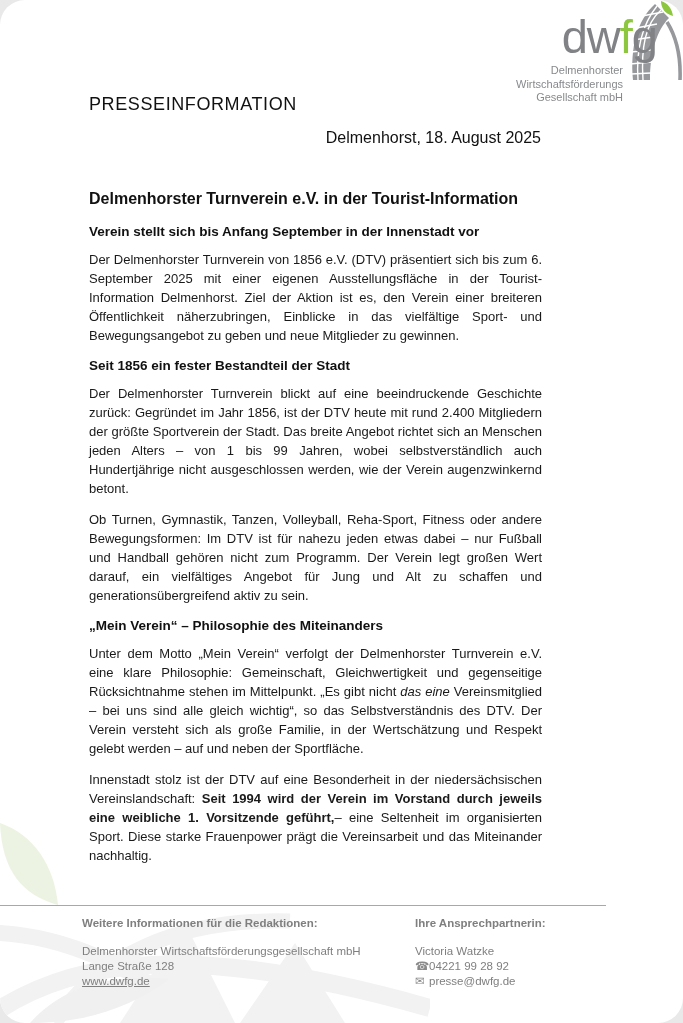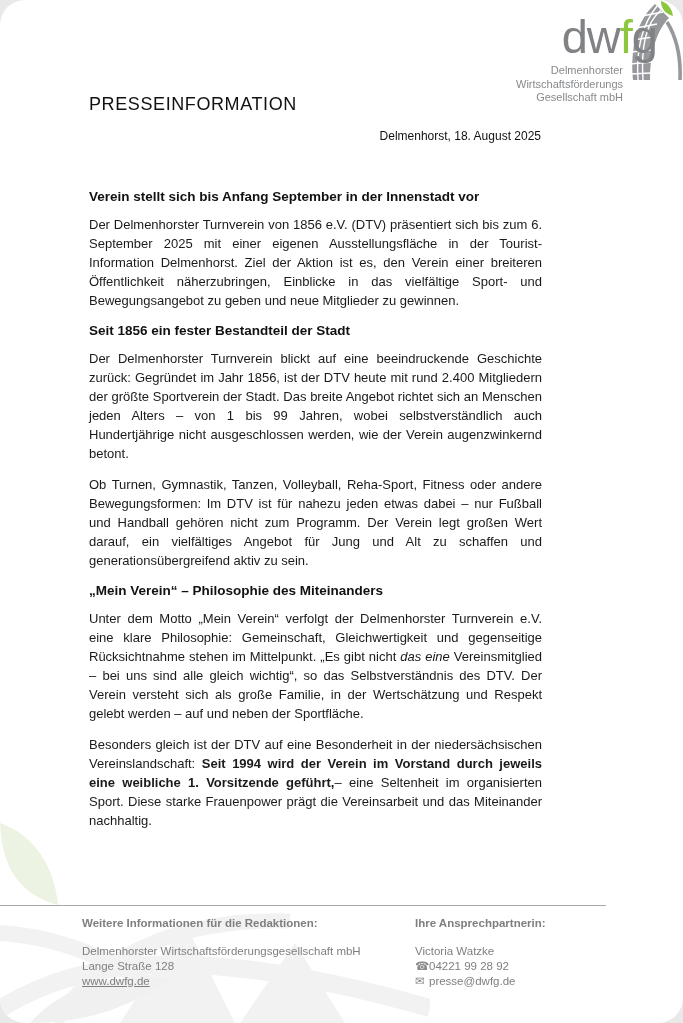--- a/index.html
+++ b/index.html
@@ -16,21 +16,21 @@
   .wm-bottom{position:absolute;left:0;bottom:0;width:430px;height:240px;z-index:0;}
   .logo-leaf{position:absolute;right:0;top:0;width:66px;height:82px;z-index:1;}
   
   .logo-block{position:absolute;top:14px;right:24px;text-align:right;z-index:2;}
   .logo-word{font-size:47px;line-height:46px;letter-spacing:-1px;color:#808285;font-weight:400;padding-right:2px;}
   .logo-word .accent{color:#8dc63f;}
   .logo-sub{padding-right:36px;margin-top:4px;}
   .logo-sub div{font-size:11px;line-height:13.5px;color:#87898c;}
   
   .kicker{position:absolute;left:89px;top:94px;font-size:18px;letter-spacing:.6px;color:#111;z-index:2;}
-  .dateline{position:absolute;left:89px;top:129px;width:452px;text-align:right;font-size:12px;color:#111;z-index:2;}
+  .dateline{position:absolute;left:89px;top:129px;width:452px;text-align:right;font-size:16px;color:#111;z-index:2;}
   
   .article{position:absolute;left:89px;top:188px;width:453px;z-index:2;}
   .article h1{font-size:16px;line-height:21px;font-weight:bold;margin:0 0 14px 0;color:#111;}
   .article h2{font-size:13.5px;line-height:17px;font-weight:bold;margin:0 0 10px 0;color:#111;}
   .article h3{font-size:13.5px;line-height:17px;font-weight:bold;margin:4px 0 10px 0;color:#111;}
   .article p{font-size:13px;line-height:19px;text-align:justify;margin:0 0 12px 0;color:#1a1a1a;}
   .article p .b{font-weight:bold;}
   .article p .i{font-style:italic;}
   
   .footer-rule{position:absolute;left:0;top:905px;width:606px;height:1px;background:#a8a8a8;z-index:2;}
@@ -71,31 +71,32 @@
       <div>Delmenhorster</div>
       <div>Wirtschaftsförderungs</div>
       <div>Gesellschaft mbH</div>
     </div>
   </div>
 
   <div class="kicker">PRESSEINFORMATION</div>
   <div class="dateline">Delmenhorst, 18. August 2025</div>
 
   <div class="article">
+    <h1>Delmenhorster Turnverein e.V. in der Tourist-Information</h1>
     <h2>Verein stellt sich bis Anfang September in der Innenstadt vor</h2>
 
     <p>Der Delmenhorster Turnverein von 1856 e.V. (DTV) präsentiert sich bis zum 6. September 2025 mit einer eigenen Ausstellungsfläche in der Tourist-Information Delmenhorst. Ziel der Aktion ist es, den Verein einer breiteren Öffentlichkeit näherzubringen, Einblicke in das vielfältige Sport- und Bewegungsangebot zu geben und neue Mitglieder zu gewinnen.</p>
 
     <h3>Seit 1856 ein fester Bestandteil der Stadt</h3>
     <p>Der Delmenhorster Turnverein blickt auf eine beeindruckende Geschichte zurück: Gegründet im Jahr 1856, ist der DTV heute mit rund 2.400 Mitgliedern der größte Sportverein der Stadt. Das breite Angebot richtet sich an Menschen jeden Alters – von 1 bis 99 Jahren, wobei selbstverständlich auch Hundertjährige nicht ausgeschlossen werden, wie der Verein augenzwinkernd betont.</p>
     <p>Ob Turnen, Gymnastik, Tanzen, Volleyball, Reha-Sport, Fitness oder andere Bewegungsformen: Im DTV ist für nahezu jeden etwas dabei – nur Fußball und Handball gehören nicht zum Programm. Der Verein legt großen Wert darauf, ein vielfältiges Angebot für Jung und Alt zu schaffen und generationsübergreifend aktiv zu sein.</p>
 
     <h3>„Mein Verein“ – Philosophie des Miteinanders</h3>
     <p><span>Unter dem Motto „Mein Verein“ verfolgt der Delmenhorster Turnverein e.V. eine klare Philosophie: Gemeinschaft, Gleichwertigkeit und gegenseitige Rücksichtnahme stehen im Mittelpunkt. „Es gibt nicht </span><span class="i">das eine</span><span> Vereinsmitglied – bei uns sind alle gleich wichtig“, so das Selbstverständnis des DTV. Der Verein versteht sich als große Familie, in der Wertschätzung und Respekt gelebt werden – auf und neben der Sportfläche.</span></p>
-    <p><span>Besonders gleich ist der DTV auf eine Besonderheit in der niedersächsischen Vereinslandschaft: </span><span class="b">Seit 1994 wird der Verein im Vorstand durch jeweils eine weibliche 1. Vorsitzende geführt,</span><span>– eine Seltenheit im organisierten Sport. Diese starke Frauenpower prägt die Vereinsarbeit und das Miteinander nachhaltig.</span></p>
+    <p><span>Innenstadt stolz ist der DTV auf eine Besonderheit in der niedersächsischen Vereinslandschaft: </span><span class="b">Seit 1994 wird der Verein im Vorstand durch jeweils eine weibliche 1. Vorsitzende geführt,</span><span>– eine Seltenheit im organisierten Sport. Diese starke Frauenpower prägt die Vereinsarbeit und das Miteinander nachhaltig.</span></p>
   </div>
 
   <div class="footer-rule"></div>
 
   <div class="footer-col f-left">
     <div class="f-head">Weitere Informationen für die Redaktionen:</div>
     <div>Delmenhorster Wirtschaftsförderungsgesellschaft mbH</div>
     <div>Lange Straße 128</div>
     <div><a href="#" class="f-link">www.dwfg.de</a></div>
   </div>

